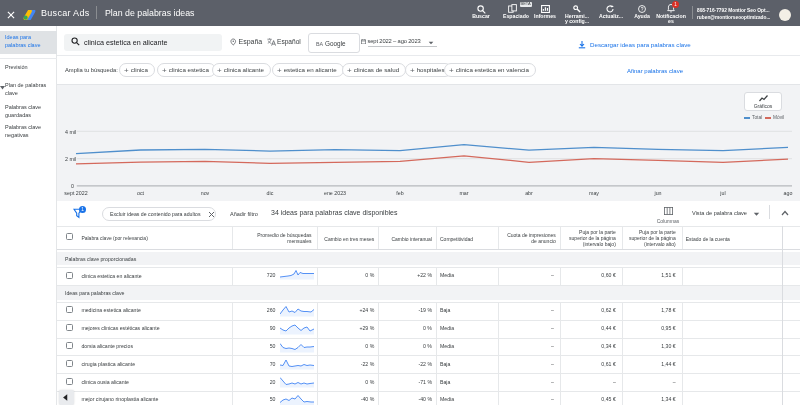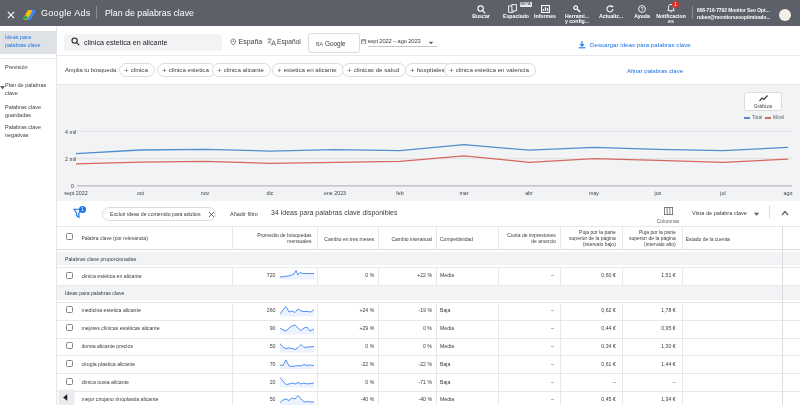--- a/index.html
+++ b/index.html
@@ -43,23 +43,23 @@
 
   <svg class="abs" style="left:7px; top:11px;" width="8" height="8" viewBox="0 0 9 9">
     <path d="M1 1 L8 8 M8 1 L1 8" stroke="#fff" stroke-width="1.25"></path>
   </svg>
 
   <svg class="abs" style="left:22.5px; top:9.5px;" width="13" height="10" viewBox="0 0 13 10">
     <rect x="6.1" y="-1.4" width="4.2" height="12.4" rx="2.1" fill="#4285f4" transform="rotate(30 8.2 4.8)"></rect>
     <rect x="2.6" y="-1.4" width="4.2" height="12.4" rx="2.1" fill="#fbbc04" transform="rotate(30 4.7 4.8)"></rect>
     <circle cx="2.6" cy="7.7" r="2.1" fill="#34a853"></circle>
   </svg>
-  <div class="abs" style="left:41px; top:7.5px; font-size:9px; color:#fff; letter-spacing:0.3px;">Google Ads</div>
+  <div class="abs" style="left:41px; top:7.5px; font-size:9px; color:#fff; letter-spacing:0.3px;">Buscar Ads</div>
   <div class="abs" style="left:96px; top:6px; width:1px; height:13px; background:#8a8d91;"></div>
-  <div class="abs" style="left:105px; top:8px; font-size:8.8px; color:#fff;">Plan de palabras clave</div>
+  <div class="abs" style="left:105px; top:8px; font-size:8.8px; color:#fff;">Plan de palabras ideas</div>
 
   <svg class="abs" style="left:477px; top:4.5px;" width="9" height="9" viewBox="0 0 9 9">
     <circle cx="3.6" cy="3.6" r="2.7" fill="none" stroke="#fff" stroke-width="1.1"></circle>
     <path d="M5.7 5.7 L8.3 8.3" stroke="#fff" stroke-width="1.2"></path>
   </svg>
   <div class="tb-label" style="left:466px; top:13.5px; width:30px;">Buscar</div>
 
   <svg class="abs" style="left:508px; top:4px;" width="9" height="9" viewBox="0 0 10 10">
     <rect x="0.7" y="2.2" width="5" height="7" fill="none" stroke="#fff" stroke-width="1"></rect>
     <rect x="4.3" y="0.7" width="5" height="7" fill="#5c6069" stroke="#fff" stroke-width="1"></rect>

